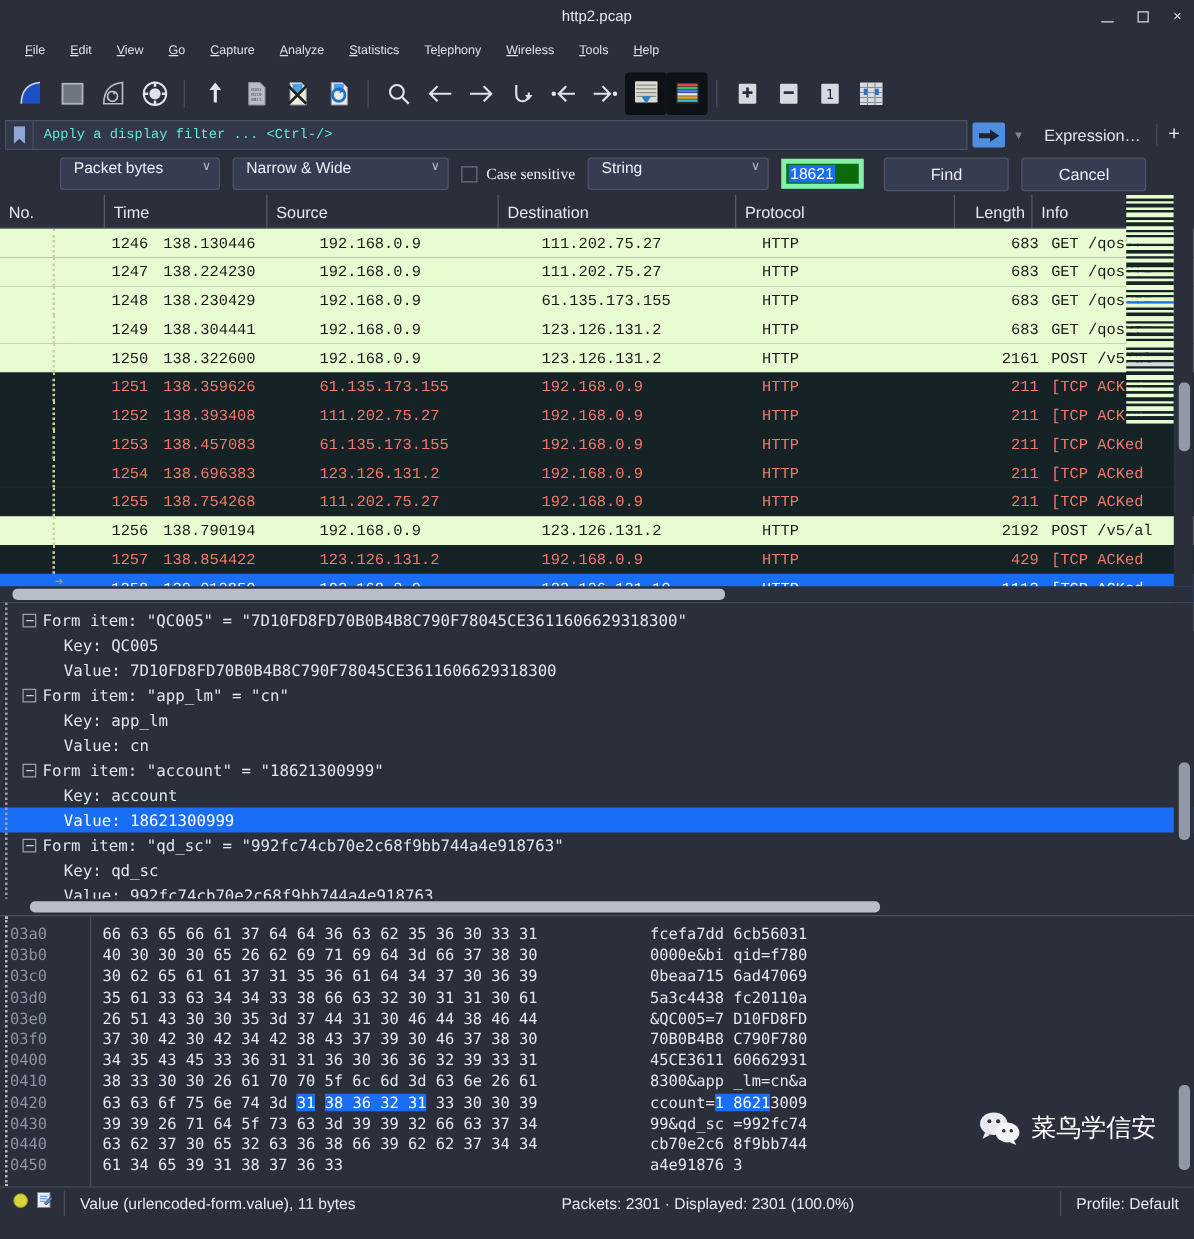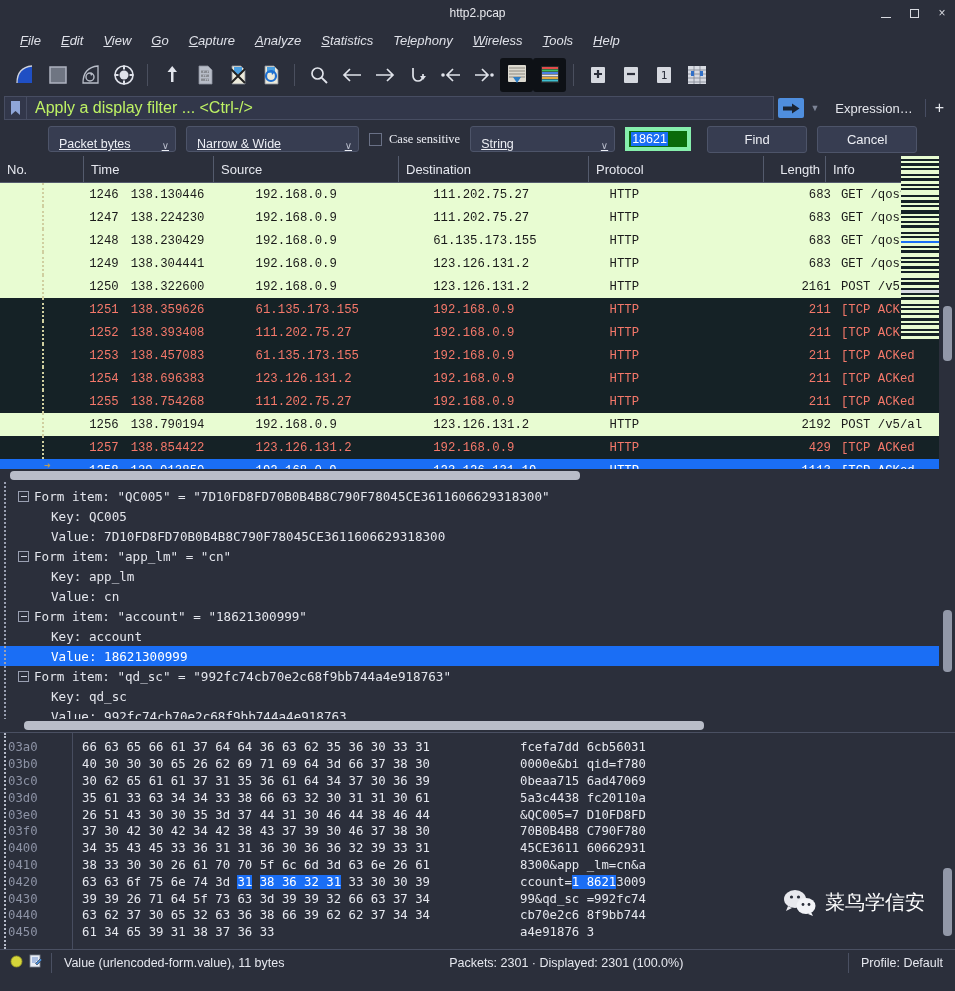--- a/index.html
+++ b/index.html
@@ -21,53 +21,53 @@
     display: flex; align-items: center; gap: 14px; }
   .win-btn { color: #d8dae0; font-size: 12px; width: 14px; height: 14px;
     display: flex; align-items: center; justify-content: center; line-height: 1; }
   .wb-min { align-items: flex-end; padding-bottom: 2px; }
   .wb-min i { display:block; width: 10px; height: 1.5px; background: #d8dae0; }
   .wb-max i { display:block; width: 9px; height: 9px; border: 1.5px solid #d8dae0; }
 
   
   .menubar { height: 28px; display: flex; align-items: center; padding-left: 10px;
     background: #2b2f3b; gap: 0px; }
-  .menu-item { color: #dfe1e8; font-size: 13px; padding: 3px 10px; cursor: default; font-style: italic; }
+  .menu-item { color: #dfe1e8; font-size: 10px; padding: 3px 10px; cursor: default; }
   .menu-item u { text-decoration: underline; }
 
   
   .toolbar { height: 42px; display: flex; align-items: center; padding-left: 8px;
     background: #2b2f3b; gap: 0px; }
   .tb-btn { width: 33px; height: 34px; display: flex; align-items: center;
     justify-content: center; border-radius: 3px; }
   .tb-btn.active { background: #0e1116; }
   .tb-sep { width: 1px; height: 22px; background: #4a4f5e; margin: 0 7px; }
 
   
   .filterbar { height: 26px; background: #2b2f3b; display: flex; align-items: stretch;
     padding: 0 4px; gap: 0; }
   .filter-input { flex: 1; background: #32374a; border: 1px solid #474d62;
     display: flex; align-items: center; height: 24px; }
   .filter-bookmark { width: 22px; height: 100%; display:flex; align-items:center;
     justify-content:center; border-right: 1px solid #474d62; }
-  .filter-ph { color: #bef264; font-size: 16px; padding-left: 8px; }
+  .filter-ph { color: #5eead4; font-size: 11px; padding-left: 8px; font-family: Liberation Mono, monospace; }
   .filter-right { display: flex; align-items: center; height: 24px; padding-left: 4px; gap: 2px;}
   .arrow-btn { width: 26px; height: 20px; background: #4f8ede; display: flex;
     align-items: center; justify-content: center; border-radius: 2px; }
   .caret-sm { color: #7d8496; font-size: 9px; padding: 0 4px; }
   .expr-btn { color: #e4e6ec; font-size: 13px; padding: 0 10px; }
   .vsep { width:1px; height:18px; background:#474d62; }
   .plus-btn { color:#e4e6ec; font-size:16px; padding: 0 7px; }
 
   
   .findbar { height: 34px; background: #2b2f3b; display: flex; align-items: center;
     padding: 0 6px; gap: 10px; }
   .fb-combo { height: 26px; background: #373d51; border: 1px solid #4d5469;
-    border-radius: 3px; display: flex; align-items: flex-end; padding: 0 6px 0 10px;
-    color: #eceef4; font-size: 12.5px; justify-content: space-between; text-decoration: underline; }
+    border-radius: 3px; display: flex; align-items: flex-start; padding: 0 6px 0 10px;
+    color: #eceef4; font-size: 12.5px; justify-content: space-between; }
   .fb-combo .cv { white-space: nowrap; }
   .fb-combo .cc { color: #b7bcca; font-size: 10px; margin-left: 10px; }
   .fb-check { display: flex; align-items: center; gap: 7px; font-family: Liberation Serif, serif; }
   .fb-box { width: 13px; height: 13px; background: #2b2f3b; border: 1px solid #6a7186; }
   .fb-check span { color: #eceef4; font-size: 12.5px; }
   .fb-search { width: 66px; height: 24px; background: #0b6b0b; border: 4px solid #86efac;
     display: flex; align-items: center; padding: 0 2px; }
   .fb-search .sel { background: #1a6ef5; color: #ffffff; font-size: 12.5px;
     font-family: "Liberation Sans", sans-serif; padding: 0 1px; }
   .fb-btn { height: 27px; background: #373d51; border: 1px solid #4d5469;

